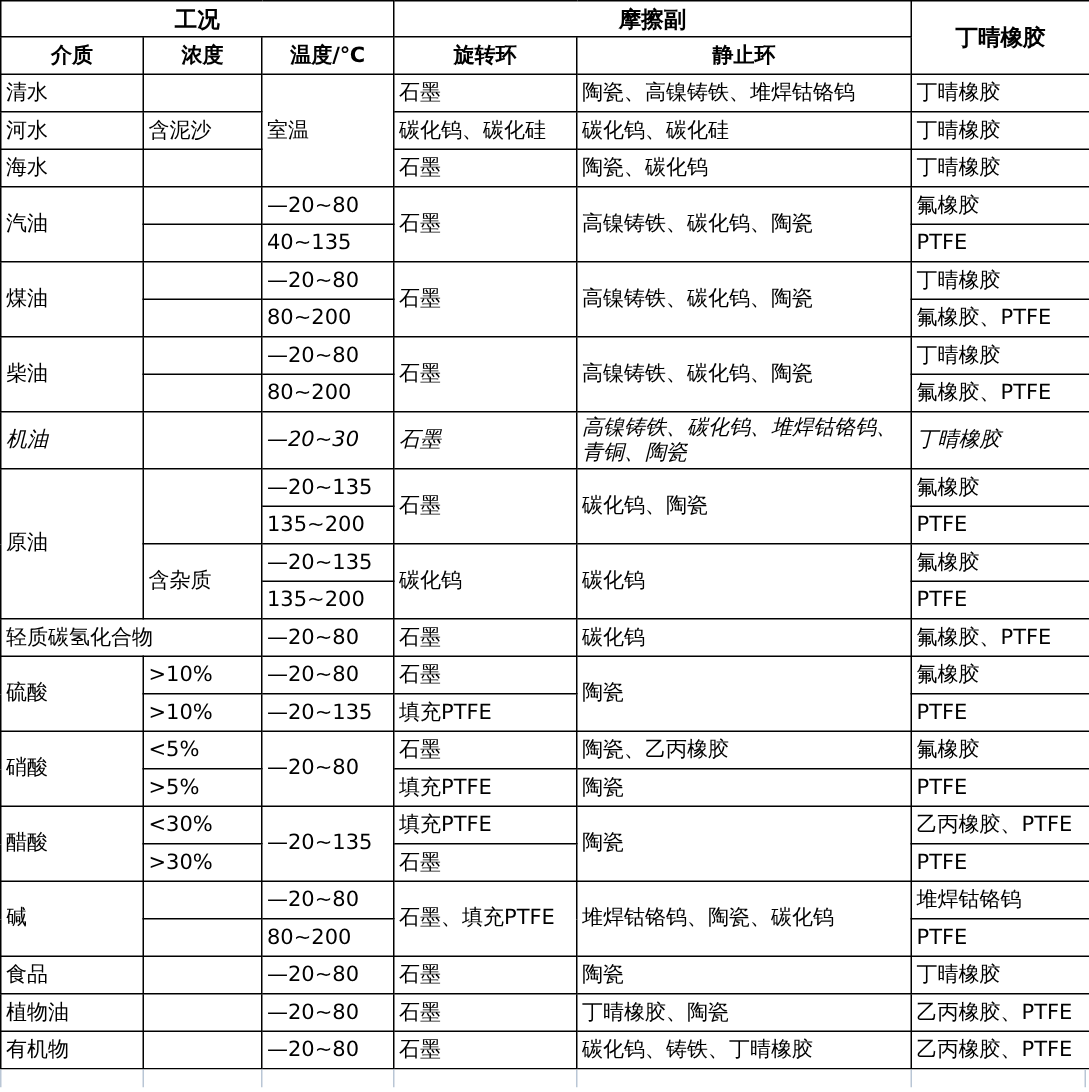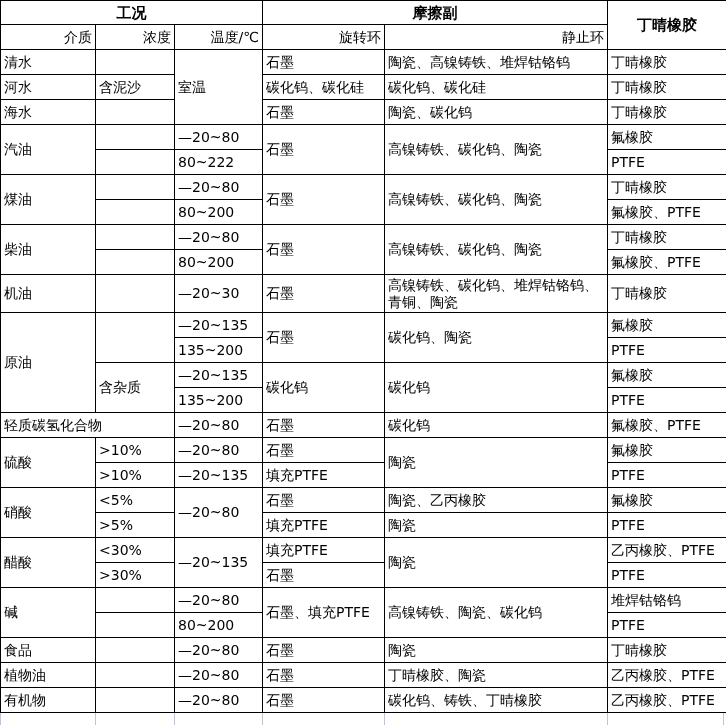--- a/index.html
+++ b/index.html
@@ -3,23 +3,23 @@
 <meta charset="utf-8">
 <style>
   html,body{margin:0;padding:0;background:#fff;}
   body{width:726px;font-family:"DejaVu Sans",sans-serif;color:#000;}
   table{border-collapse:collapse;table-layout:fixed;width:726px;}
   td,th{border:1px solid #000;padding:0 3px;font-size:14px;line-height:1.2;
         vertical-align:middle;text-align:left;overflow:hidden;
         font-weight:normal;}
   tr{height:25px;}
   tr.hdr1{height:24px;}
-  tr.tall{height:38px;}
+  tr.tall{height:38px;font-style:italic;}
   th.big{font-weight:bold;font-size:15px;text-align:center;}
-  th.sub{text-align:right;}
+  th.sub{text-align:center;font-weight:bold;}
   .partial{position:relative;width:726px;height:12px;background:#fff;}
   .gv{position:absolute;top:0;width:1px;height:12px;background:#b9c6d5;}
 </style>
 </head>
 <body>
 
 <table>
   <colgroup>
     <col style="width:95px">
       <col style="width:79px">
@@ -68,21 +68,21 @@
   <tr>
     <td rowspan="2">汽油</td>
     <td></td>
     <td>—20~80</td>
     <td rowspan="2">石墨</td>
     <td rowspan="2">高镍铸铁、碳化钨、陶瓷</td>
     <td>氟橡胶</td>
   </tr>
   <tr>
     <td></td>
-    <td>80~222</td>
+    <td>40~135</td>
     <td>PTFE</td>
   </tr>
 
   <tr>
     <td rowspan="2">煤油</td>
     <td></td>
     <td>—20~80</td>
     <td rowspan="2">石墨</td>
     <td rowspan="2">高镍铸铁、碳化钨、陶瓷</td>
     <td>丁晴橡胶</td>
@@ -190,21 +190,21 @@
     <td>&gt;30%</td>
     <td>石墨</td>
     <td>PTFE</td>
   </tr>
 
   <tr>
     <td rowspan="2">碱</td>
     <td></td>
     <td>—20~80</td>
     <td rowspan="2">石墨、填充PTFE</td>
-    <td rowspan="2">高镍铸铁、陶瓷、碳化钨</td>
+    <td rowspan="2">堆焊钴铬钨、陶瓷、碳化钨</td>
     <td>堆焊钴铬钨</td>
   </tr>
   <tr>
     <td></td>
     <td>80~200</td>
     <td>PTFE</td>
   </tr>
 
   <tr>
     <td>食品</td>

